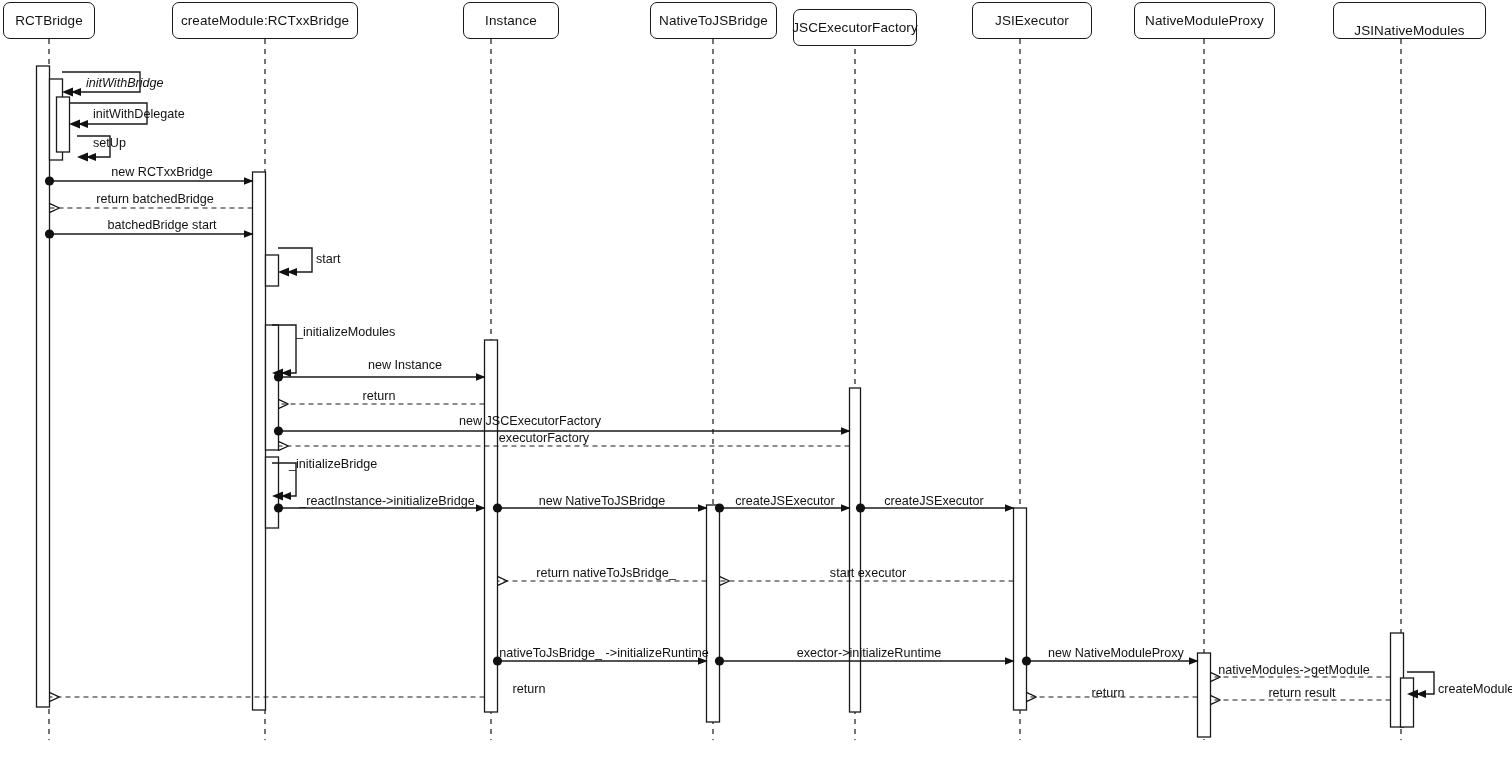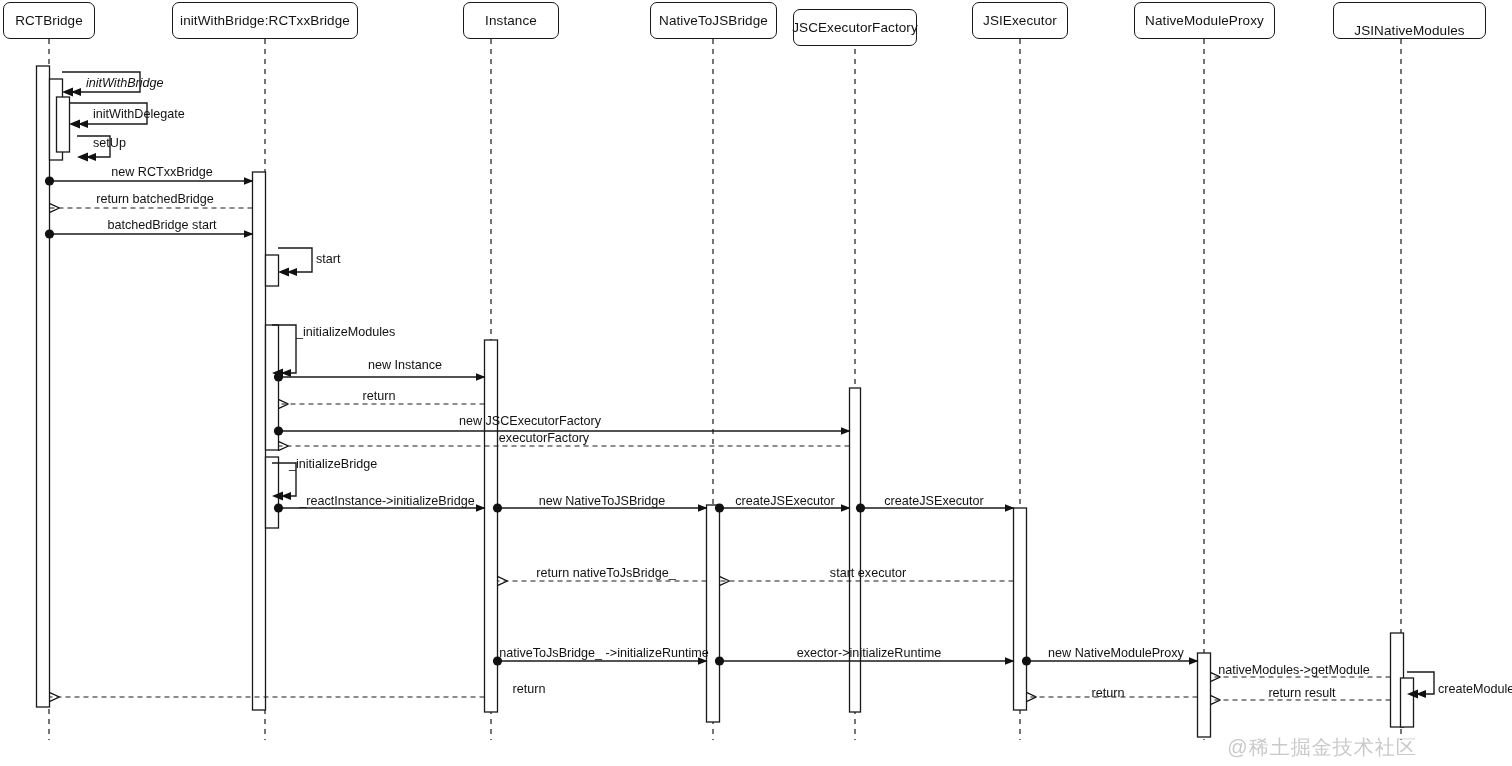--- a/index.html
+++ b/index.html
@@ -146,32 +146,32 @@
         <line x1="1197.5" x2="1026.5" y1="697" y2="697" stroke="#1a1a1a" stroke-width="1.15" stroke-dasharray="5,4" marker-end="url(#arrow-open)"></line>
         <line x1="1390.5" x2="1210.5" y1="700" y2="700" stroke="#1a1a1a" stroke-width="1.15" stroke-dasharray="5,4" marker-end="url(#arrow-open)"></line>
       </g>
   </svg>
 
   <div id="boxes">
       <div class="lifeline-box" style="left: 3px; top: 2px; width: 92px; height: 37px;">
         <span>RCTBridge</span>
       </div>
       <div class="lifeline-box" style="left: 172px; top: 2px; width: 186px; height: 37px;">
-        <span>initWithBridge:RCTxxBridge</span>
+        <span>createModule:RCTxxBridge</span>
       </div>
       <div class="lifeline-box" style="left: 443px; top: 2px; width: 96px; height: 37px; margin-left: 20px;">
         <span>Instance</span>
       </div>
       <div class="lifeline-box" style="left: 650px; top: 2px; width: 127px; height: 37px;">
         <span>NativeToJSBridge</span>
       </div>
       <div class="lifeline-box" style="left: 793px; top: 2px; width: 124px; height: 37px; margin-top: 7px;">
         <span>JSCExecutorFactory</span>
       </div>
-      <div class="lifeline-box" style="left: 972px; top: 2px; width: 96px; height: 37px;">
+      <div class="lifeline-box" style="left: 972px; top: 2px; width: 120px; height: 37px;">
         <span>JSIExecutor</span>
       </div>
       <div class="lifeline-box" style="left: 1134px; top: 2px; width: 141px; height: 37px;">
         <span>NativeModuleProxy</span>
       </div>
       <div class="lifeline-box" style="left: 1333px; top: 2px; width: 153px; height: 37px; align-items: flex-end;">
         <span>JSINativeModules</span>
       </div>
     </div>
   <div id="labels">
@@ -197,14 +197,13 @@
       <div class="msg-label center" style="left: 604px; top: 646px;">nativeToJsBridge_ -&gt;initializeRuntime</div>
       <div class="msg-label center" style="left: 869px; top: 646px;">exector-&gt;initializeRuntime</div>
       <div class="msg-label center" style="left: 1116px; top: 646px;">new  NativeModuleProxy</div>
       <div class="msg-label center" style="left: 1294px; top: 663px;">nativeModules-&gt;getModule</div>
       <div class="msg-label" style="left: 1438px; top: 682px;">createModule</div>
       <div class="msg-label center" style="left: 529px; top: 682px;">return</div>
       <div class="msg-label center" style="left: 1108px; top: 686px;">return</div>
       <div class="msg-label center" style="left: 1302px; top: 686px;">return result</div>
     </div>
 
-  <div class="watermark" style="left: 1322px; top: 747px; transform: translate(-50%, -50%);">@稀土掘金技术社区</div>
 </div>
 
 </body></html>

